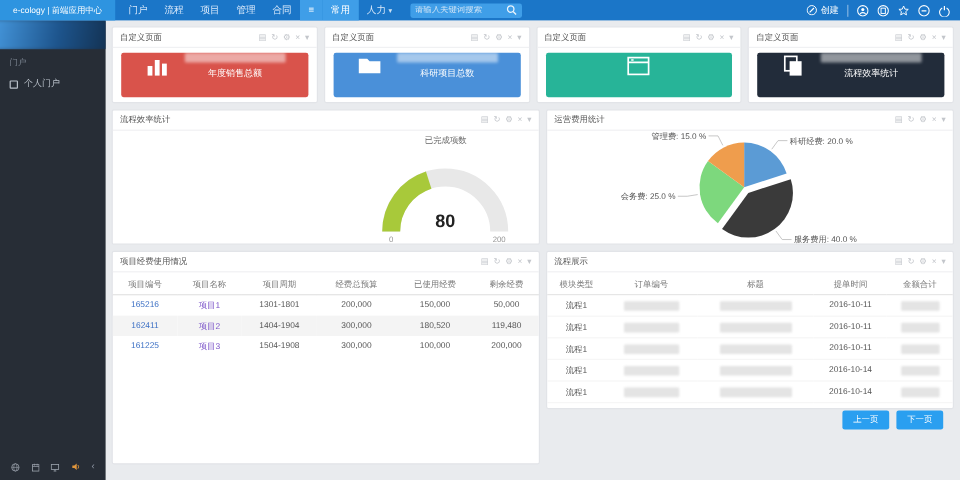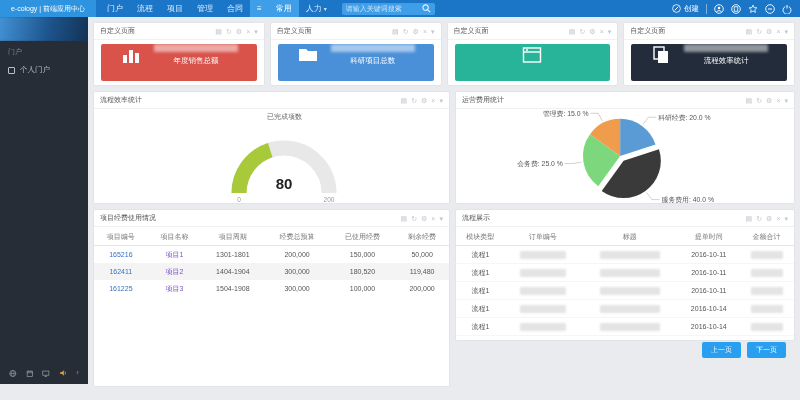--- a/index.html
+++ b/index.html
@@ -15,21 +15,21 @@
   .dropdown .caret{font-size:6px;margin-left:2px;color:#cfe3f5;}
   .search{display:flex;align-items:center;background:#3f9ee8;border-radius:2px;height:12px;margin-left:8px;padding:0 4px;}
   .search input{background:transparent;border:none;outline:none;color:#eaf4fd;font-size:7px;width:76px;}
   .search input::placeholder{color:#cfe3f5;}
   .nav-right{margin-left:auto;display:flex;align-items:center;gap:7px;padding-right:8px;font-size:7.5px;}
   .nav-right .create{display:flex;align-items:center;gap:3px;cursor:pointer;}
   .divider{width:1px;height:10px;background:rgba(255,255,255,.45);}
   .nav-ico{display:flex;cursor:pointer;}
 
   
-  .sidebar{position:absolute;top:17px;left:0;width:88px;bottom:16px;background:#272d36;display:flex;flex-direction:column;z-index:4;}
+  .sidebar{position:absolute;top:17px;left:0;width:88px;bottom:0;background:#272d36;display:flex;flex-direction:column;z-index:4;}
   .side-banner{height:24px;overflow:hidden;}
   .side-banner>div{height:100%;background:linear-gradient(100deg,#4597dc 0%,#1d548c 55%,#122f4e 100%);filter:blur(1.5px);transform:scale(1.1);}
   .side-label{font-size:7px;color:#7c8591;padding:6px 8px 3px;}
   .side-item{font-size:7.5px;color:#bac1ca;padding:5px 8px;display:flex;gap:5px;align-items:center;cursor:pointer;white-space:nowrap;overflow:hidden;}
   .side-item.active{background:#454d5a;color:#fff;}
   .bullet{width:7px;height:7px;border:1px solid currentColor;border-radius:1px;flex:none;}
   .side-bottom{margin-top:auto;display:flex;align-items:center;gap:9px;padding:6px 9px;}
   .side-bottom svg{display:block;}
   .side-arrow{color:#8a92a0;font-size:8px;line-height:1;}
 
@@ -43,21 +43,21 @@
   .panel-icons span{cursor:pointer;}
 
   .row1 .panel{height:64px;}
   .stat-body{flex:1;padding:4px 7px;}
   .stat-card{height:100%;border-radius:2px;display:flex;align-items:flex-start;justify-content:center;gap:12px;color:#fff;}
   .stat-info{display:flex;flex-direction:column;align-items:center;gap:4px;}
   .blur-num{width:84px;height:8px;background:rgba(255,255,255,.5);filter:blur(1.5px);border-radius:1px;}
   .stat-label{font-size:7.5px;white-space:nowrap;}
 
   .row2 .panel{height:113px;}
-  .gauges{display:flex;justify-content:center;flex:1;padding-top:3px;margin-left:26px;}
+  .gauges{display:flex;justify-content:flex-end;flex:1;padding-top:3px;margin-left:26px;}
   .gauge{text-align:center;width:155px;}
   .gauge-title{font-size:7px;color:#666;margin-bottom:1px;}
   .pie-body{flex:1;padding:0 4px;}
 
   .panel-table{height:178px;}
   .panel-flow{height:132px;}
   .data-table{width:100%;border-collapse:collapse;font-size:7px;margin-top:2px;}
   .data-table th{color:#777;font-weight:normal;padding:3px 2px;border-bottom:1px solid #e6e6e6;white-space:nowrap;}
   .data-table td{padding:3.5px 2px;text-align:center;color:#555;white-space:nowrap;}
   .data-table tr.alt{background:#f4f4f4;}

